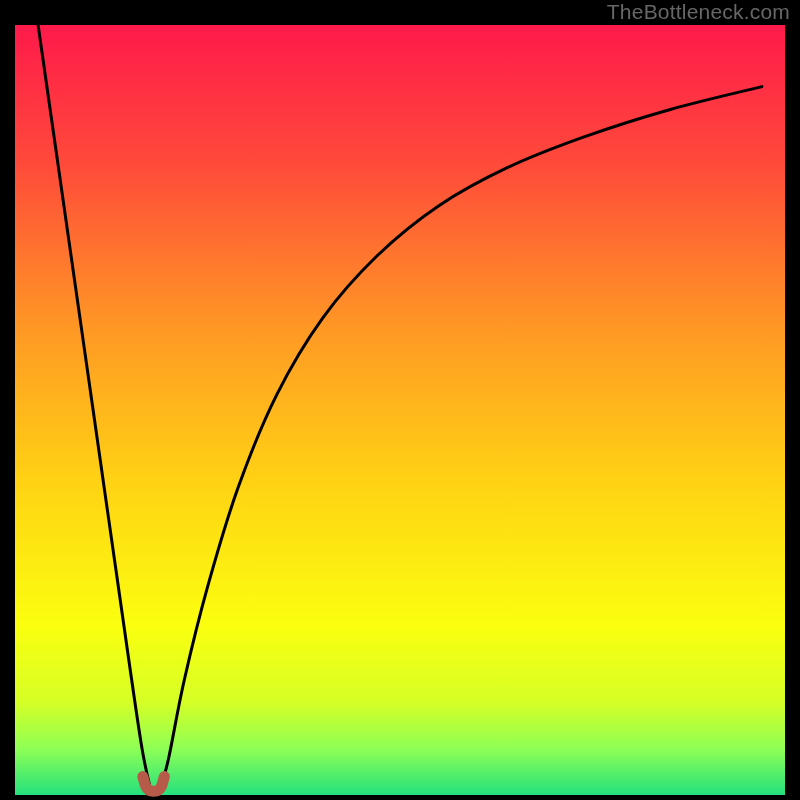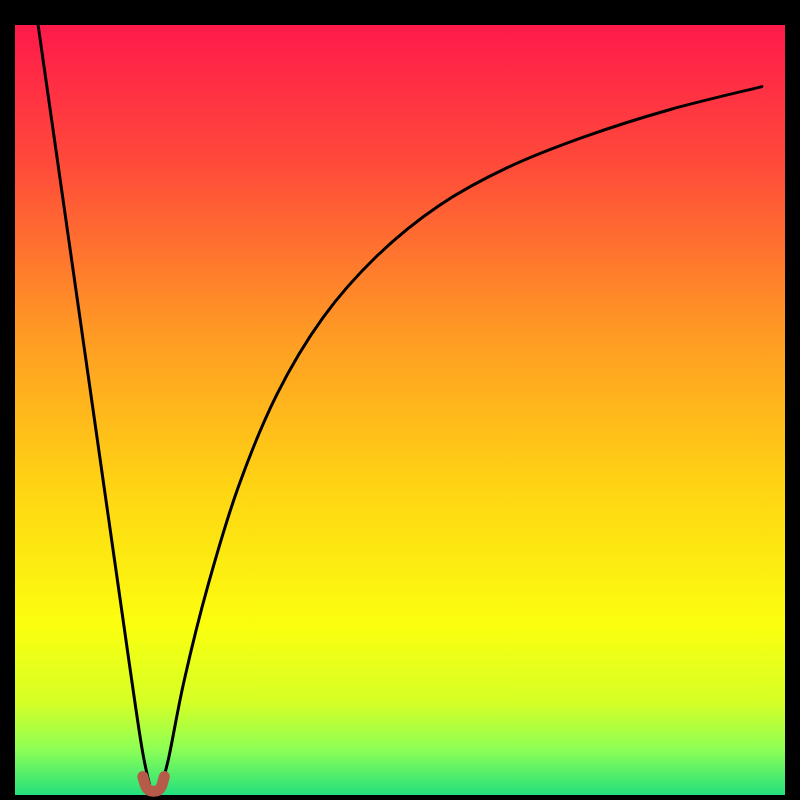--- a/index.html
+++ b/index.html
@@ -28,20 +28,21 @@
     z-index: 10;
   }
   svg {
     display: block;
   }
 </style>
 </head>
 <body>
 
 <div class="frame">
+  <div class="watermark">TheBottleneck.com</div>
   <svg id="chart-svg" width="800" height="800">
     <defs>
       <linearGradient id="bg-grad" x1="0" y1="0" x2="0" y2="1">
           <stop offset="0%" stop-color="#ff1a4b"></stop>
           <stop offset="18%" stop-color="#ff4a3a"></stop>
           <stop offset="40%" stop-color="#ff9a24"></stop>
           <stop offset="60%" stop-color="#ffd413"></stop>
           <stop offset="78%" stop-color="#fbff0f"></stop>
           <stop offset="88%" stop-color="#d5ff26"></stop>
           <stop offset="94%" stop-color="#8eff55"></stop>

